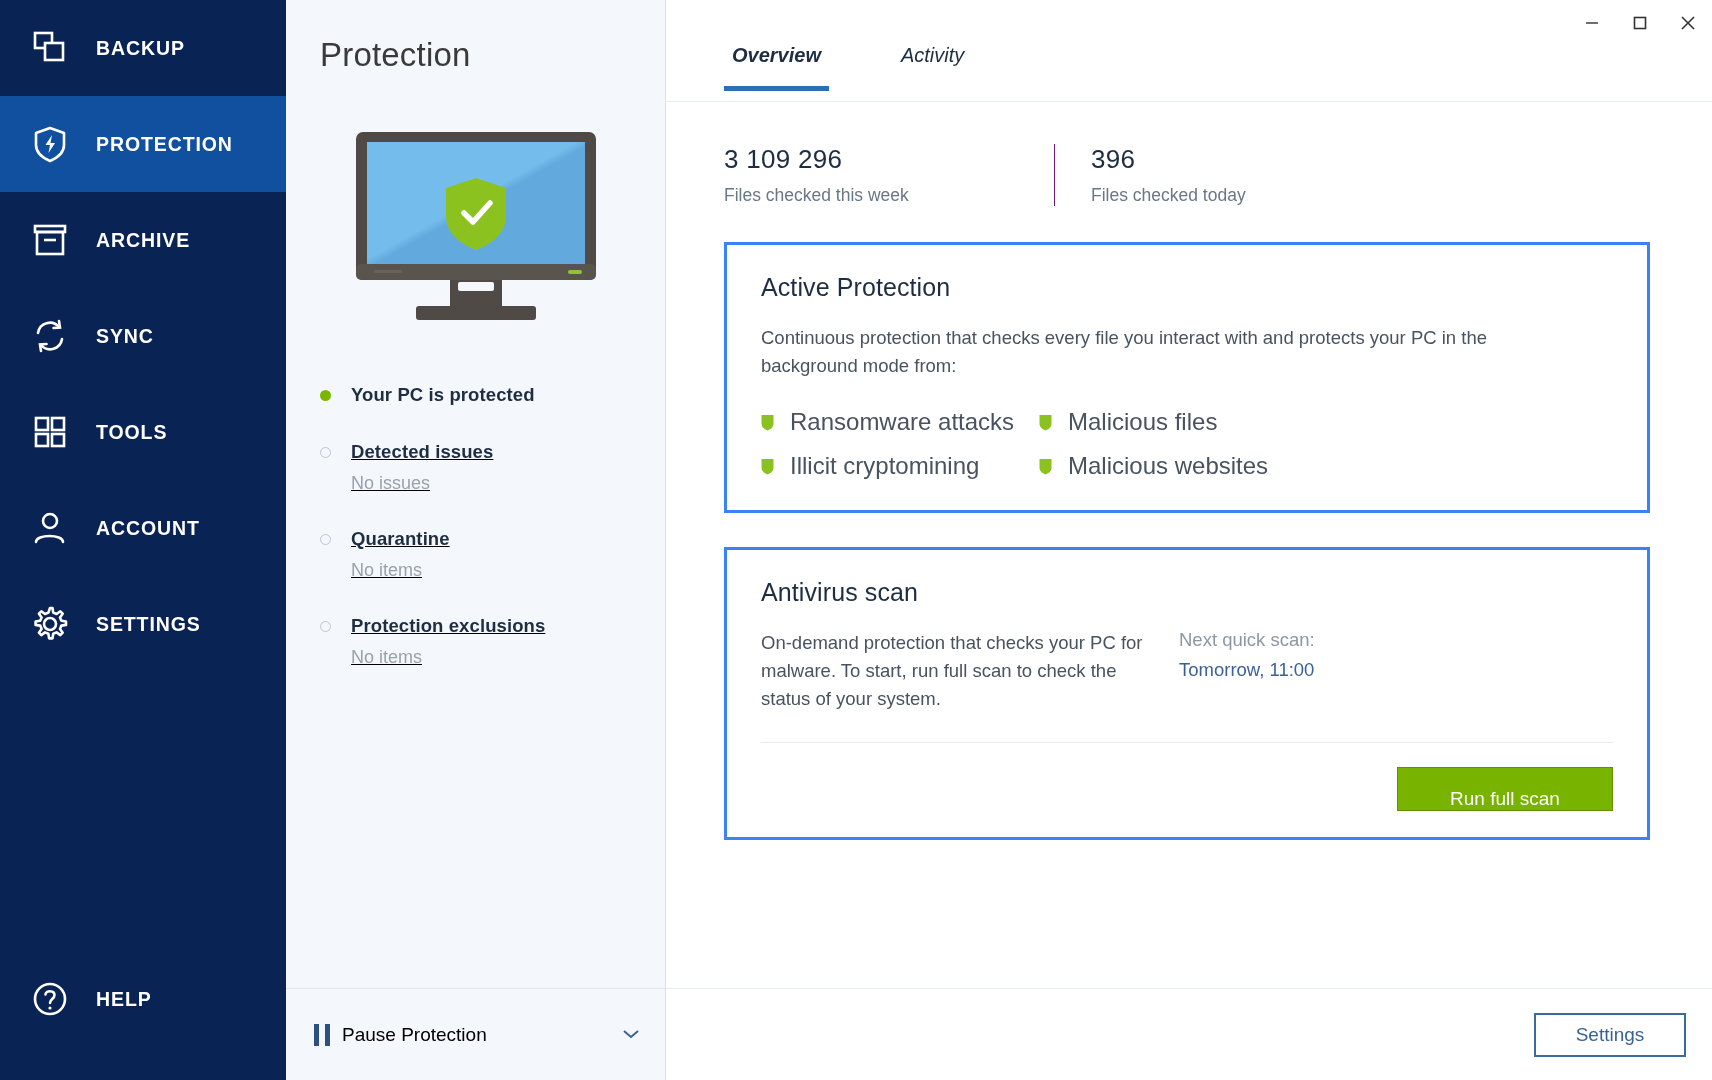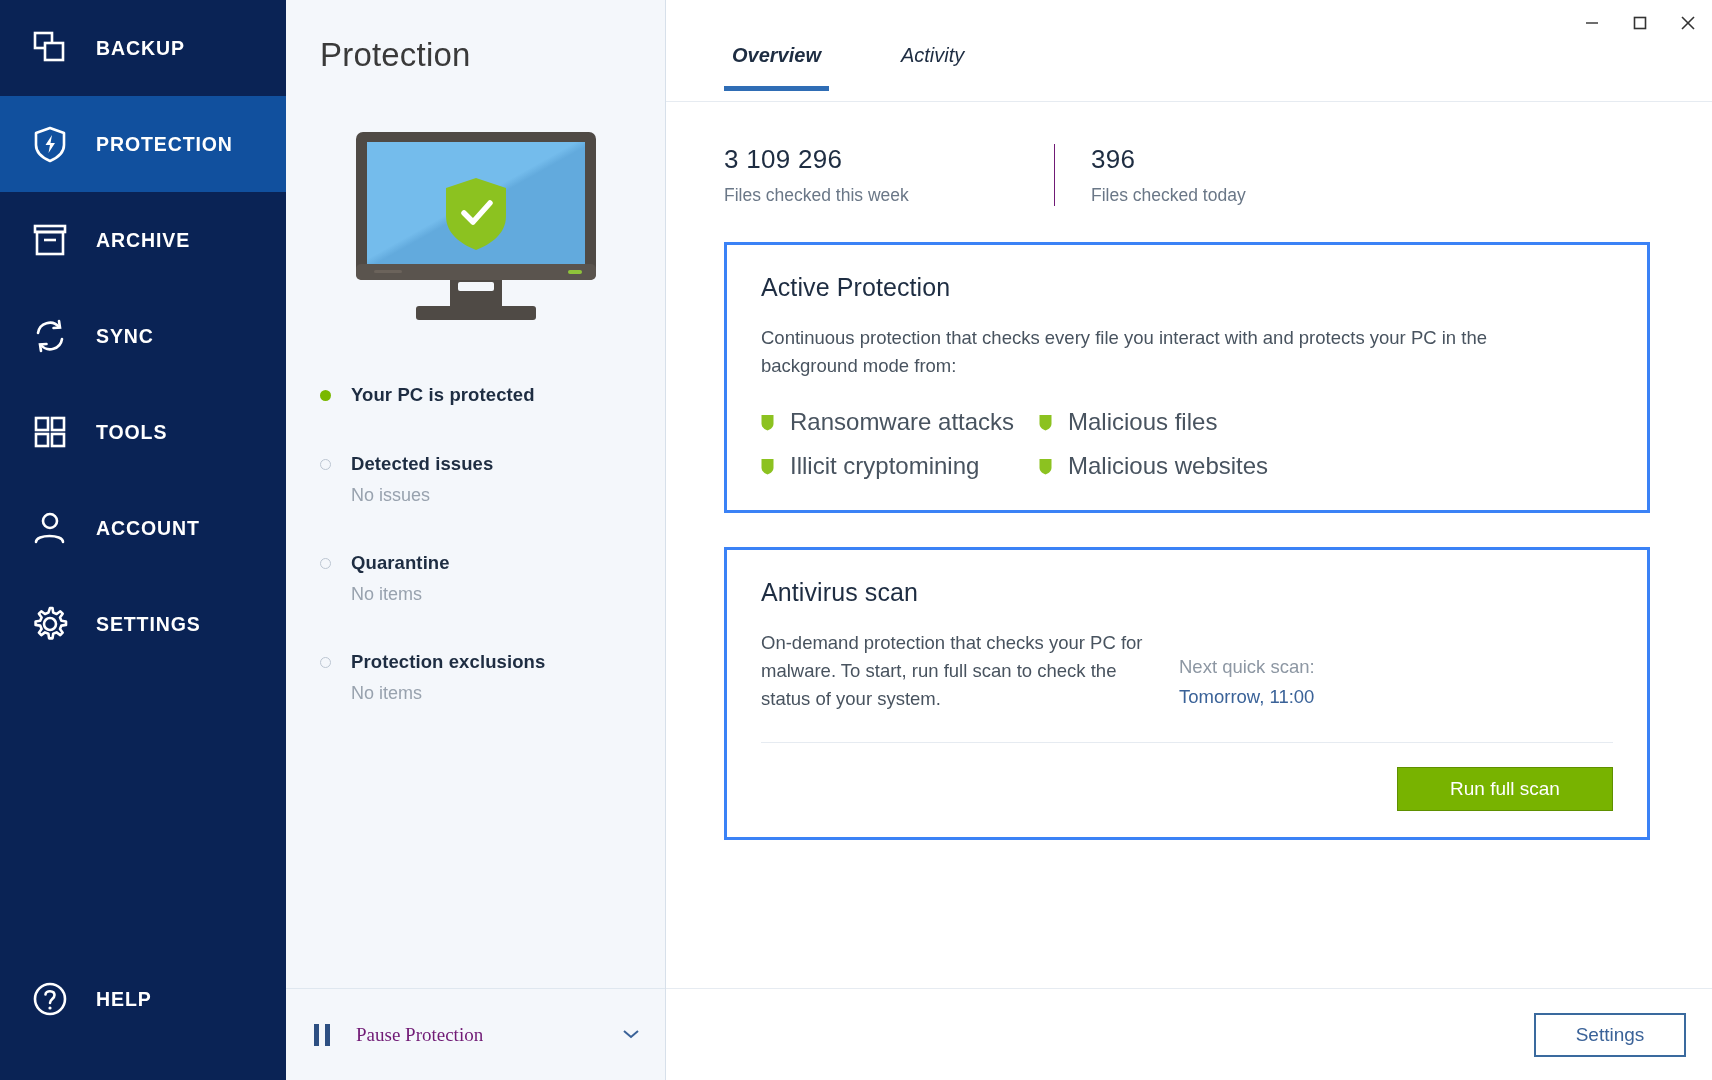--- a/index.html
+++ b/index.html
@@ -77,21 +77,21 @@
   .monitor-wrap {
     margin-top: 56px;
     display: flex;
     justify-content: center;
   }
   .status-list {
     margin-top: 52px;
     padding-left: 34px;
   }
   .status-row { display: flex; align-items: flex-start; margin-bottom: 8px; }
-  .status-row + .status-row { margin-top: 42px; }
+  .status-row + .status-row { margin-top: 30px; text-decoration: underline; }
   .dot {
     width: 11px; height: 11px; border-radius: 50%;
     margin-top: 8px; margin-right: 20px; flex: 0 0 11px;
   }
   .dot.green { background: #7ab800; }
   .dot.hollow { background: transparent; border: 1px solid #bcc6d2; }
   .status-main {
     font-size: 18.5px; color: #1e2d42; font-weight: bold;
     letter-spacing: 0.1px; line-height: 1.45;
   }
@@ -111,24 +111,23 @@
     cursor: pointer;
     background: #f4f7fb;
   }
   .pause-icon {
     width: 16px; height: 22px;
     display: flex; justify-content: space-between;
     flex: 0 0 16px;
   }
   .pause-icon i { width: 5px; height: 22px; background: #2d4f82; display:block;}
   .pause-label {
-    margin-left: 26px;
+    margin-left: 12px;
     font-size: 19px;
-    color: #701a75;
-    font-family: Liberation Serif, serif;
+    color: #000000;
   }
   .chevron {
     margin-left: auto;
     color: #3a6298;
     font-size: 17px;
     line-height: 1;
   }
 
   
   .right {
@@ -226,38 +225,38 @@
   .bullet { display: flex; align-items: center; }
   .bullet-ico { margin-right: 16px; display:flex; flex:0 0 13px;}
   .bullet-txt { font-size: 24px; color: #48535f; }
 
   .scan-cols { display: flex; margin-top: 22px; }
   .scan-left { width: 400px; }
   .scan-desc {
     font-size: 18.5px; color: #48535f; line-height: 1.52;
   }
   .scan-right { margin-left: 18px; }
-  .scan-next-label { font-size: 18.5px; color: #8d97a3; margin-top: 27px; }
+  .scan-next-label { font-size: 18.5px; color: #8d97a3; }
   .scan-next-val { font-size: 18.5px; color: #3a6298; margin-top: 8px; }
   .card-divider {
     border-top: 1px solid #e6ebf1;
     margin: 28px 0 0 0;
   }
   .card-actions {
     display: flex;
     justify-content: flex-end;
     padding: 24px 34px 26px 34px;
     gap: 22px;
   }
   .btn {
     font-size: 19px;
     padding: 0 26px;
     height: 44px;
     min-width: 216px;
-    display: flex; align-items: center; justify-content: center;
+    display: flex; align-items: flex-end; justify-content: center;
     cursor: pointer;
   }
   .btn-green {
     background: #78b300;
     color: #ffffff;
     border: 1px solid #5f9000;
   }
   .btn-outline {
     background: #ffffff;
     color: #3a6298;

